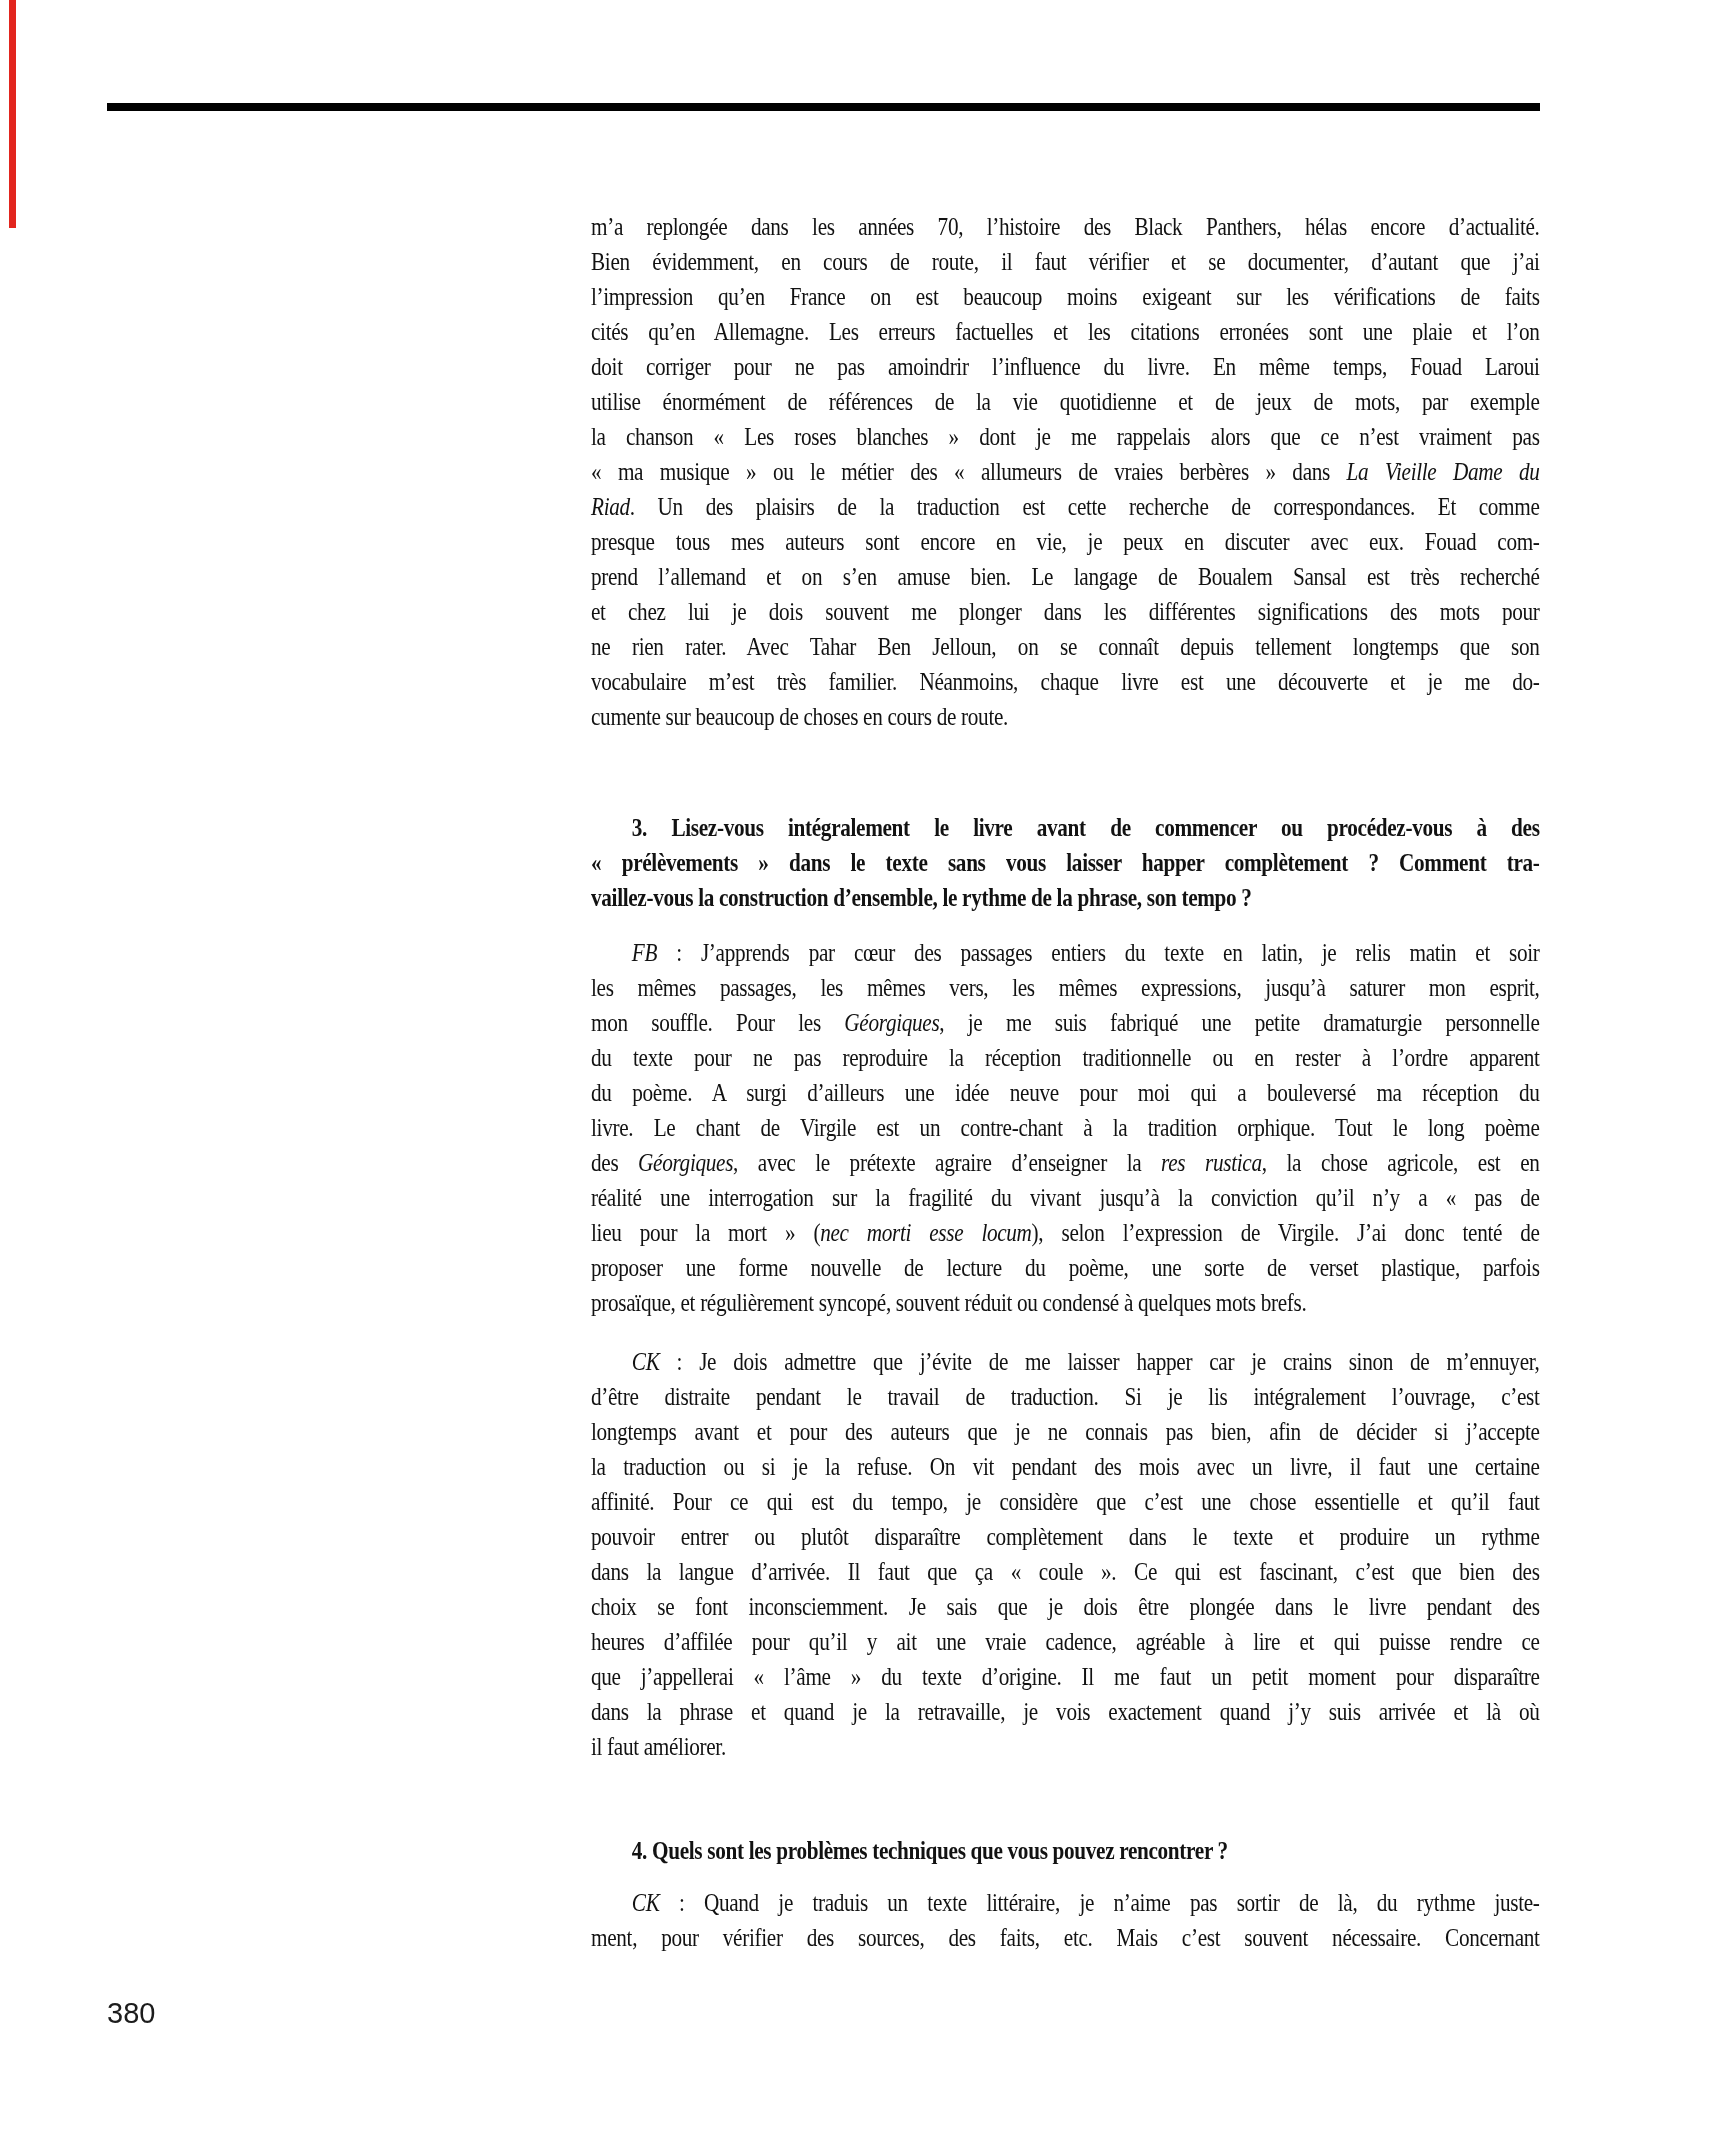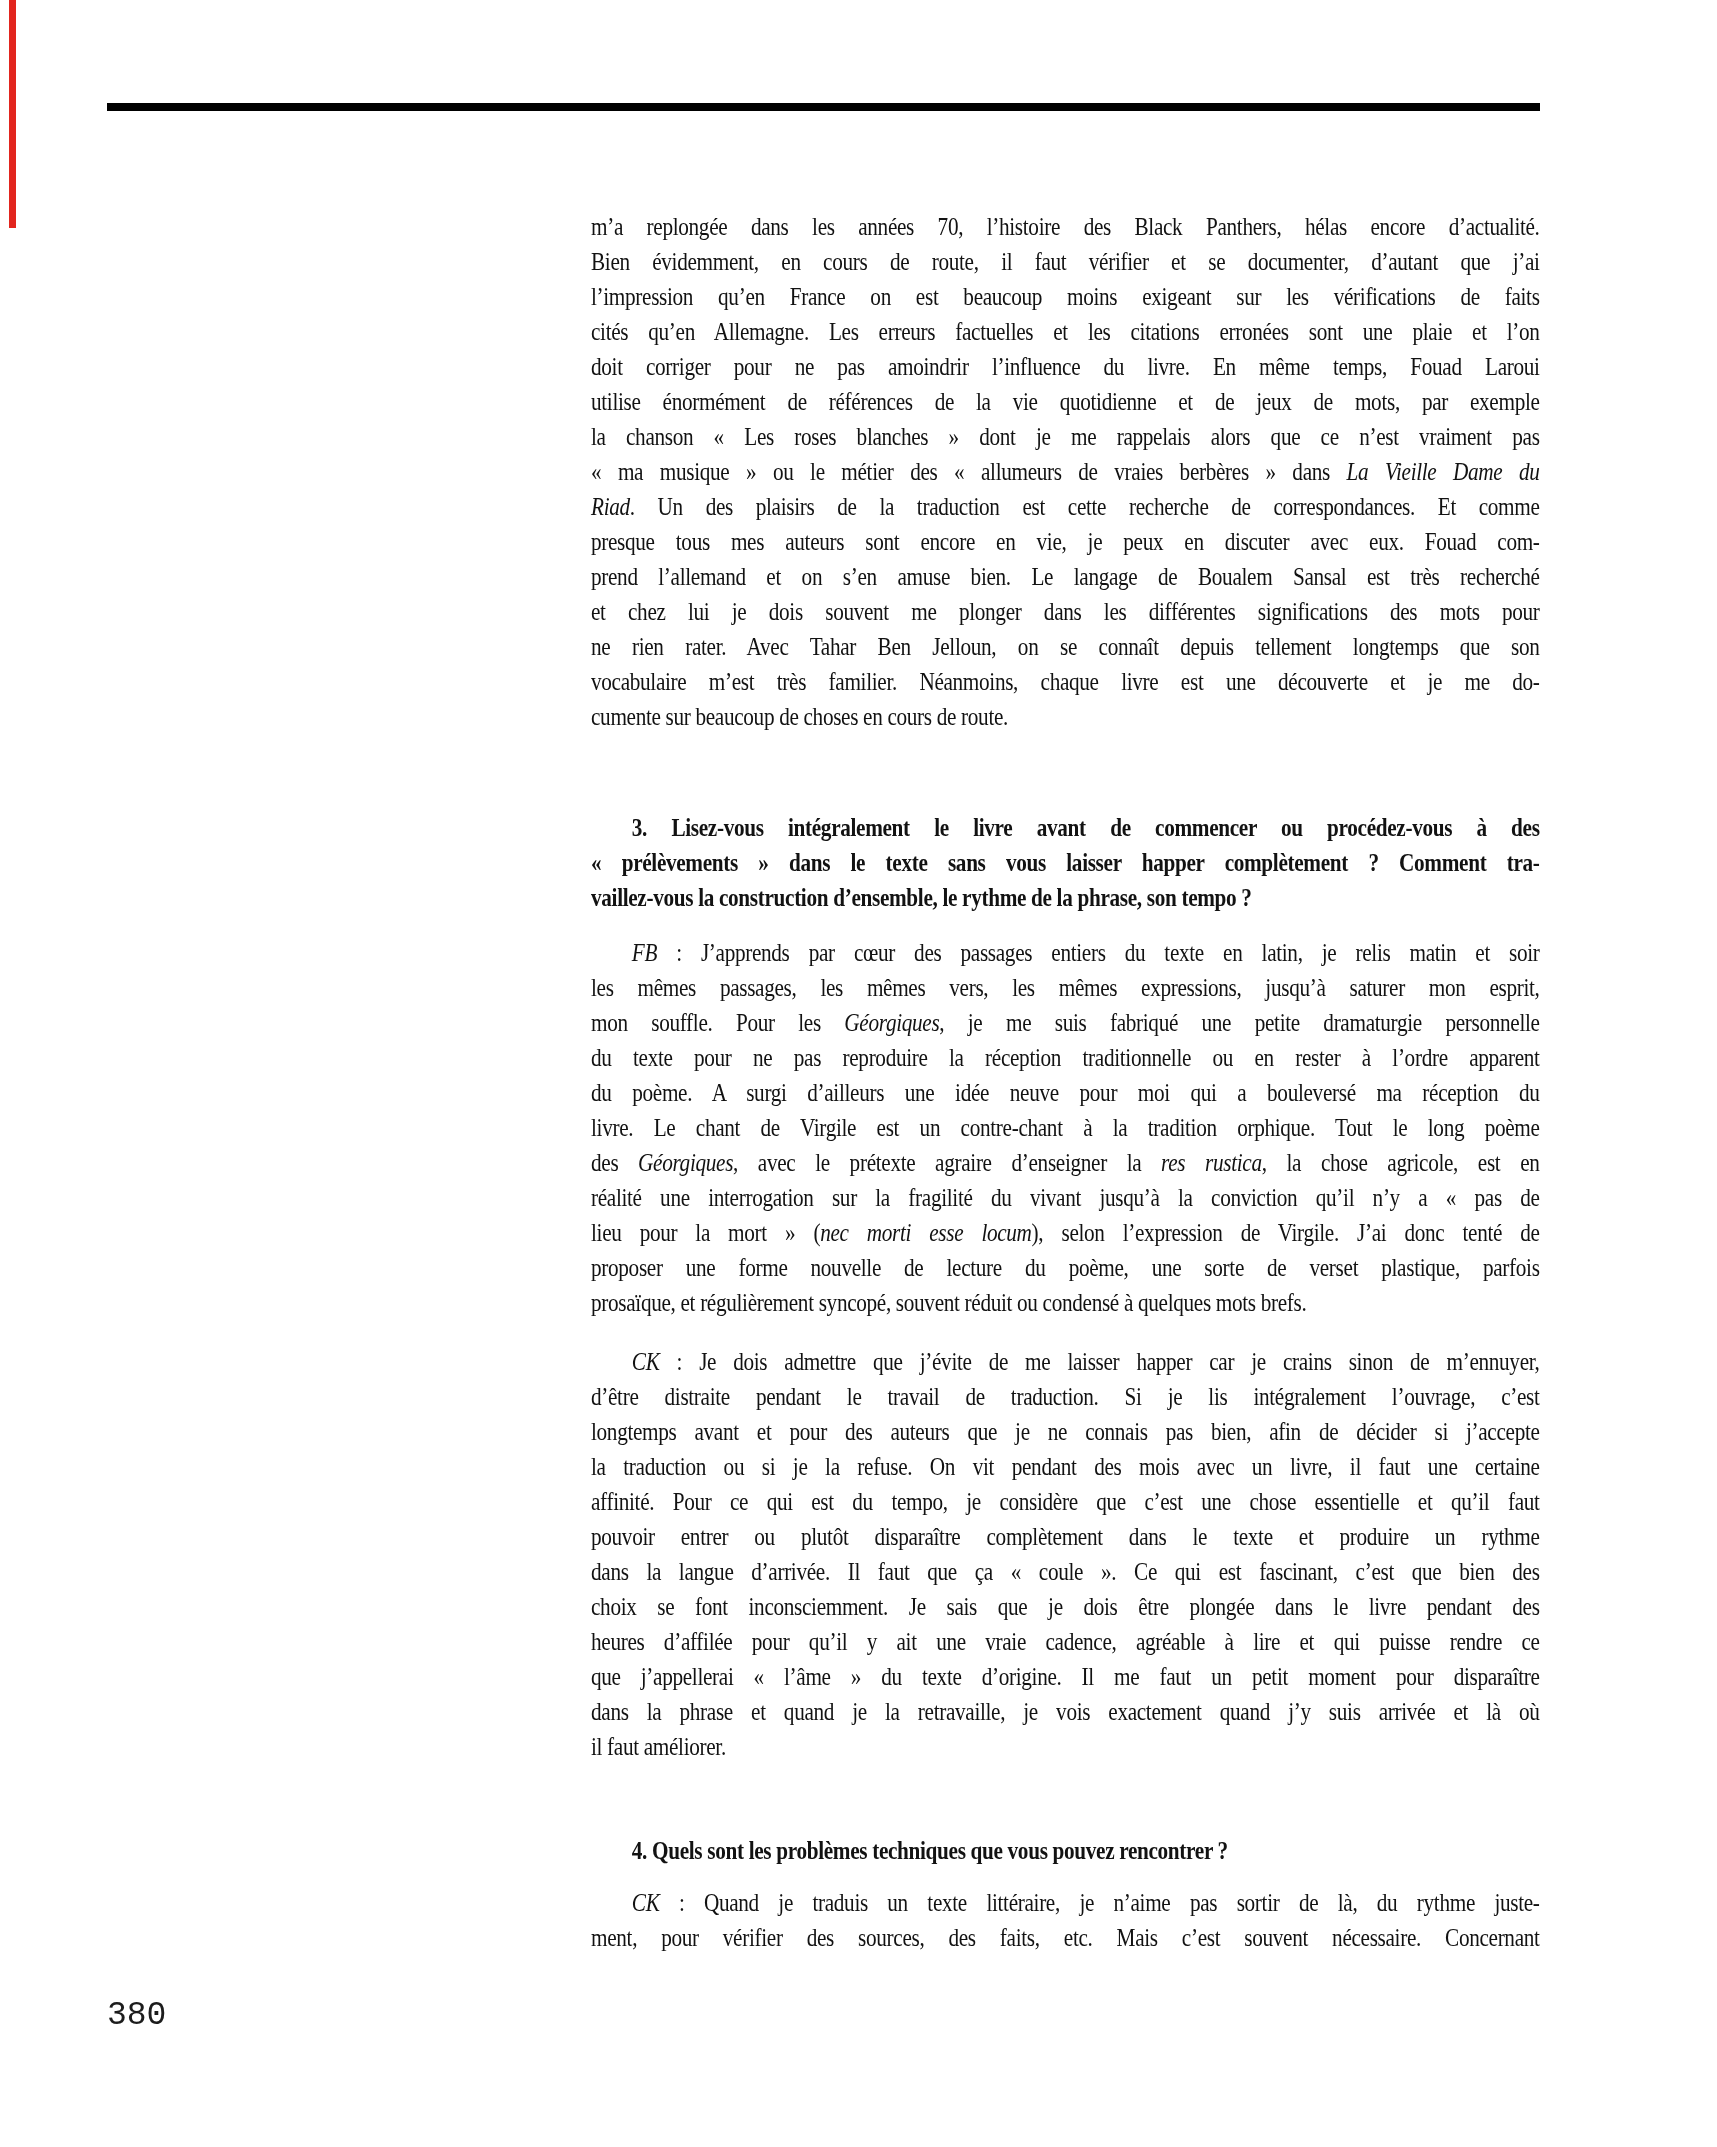--- a/index.html
+++ b/index.html
@@ -24,22 +24,22 @@
     color: #121212;
   }
   .block { position: absolute; left: 0; width: 100%; }
   .block.heading { font-weight: 700; }
   .ln { text-align: justify; text-align-last: justify; white-space: normal; }
   .ln.nj { text-align-last: left; }
   .ln.ind { text-indent: 48px; }
   em { font-style: italic; }
   #page-number {
     position: absolute; left: 107px; top: 1997px;
-    font-family: Liberation Mono, monospace;
-    font-size: 33px; color: #1c1c1c;
+    font-family: Liberation Sans, sans-serif;
+    font-size: 29px; color: #1c1c1c;
   }
 </style>
 </head>
 <body>
 
 <div class="page">
   <div id="red-mark" style="background: rgb(226, 37, 30);"></div>
   <div id="rule" style="background: rgb(0, 0, 0);"></div>
   <div id="text-column">
       <div class="block paragraph" style="top: 209px;">

